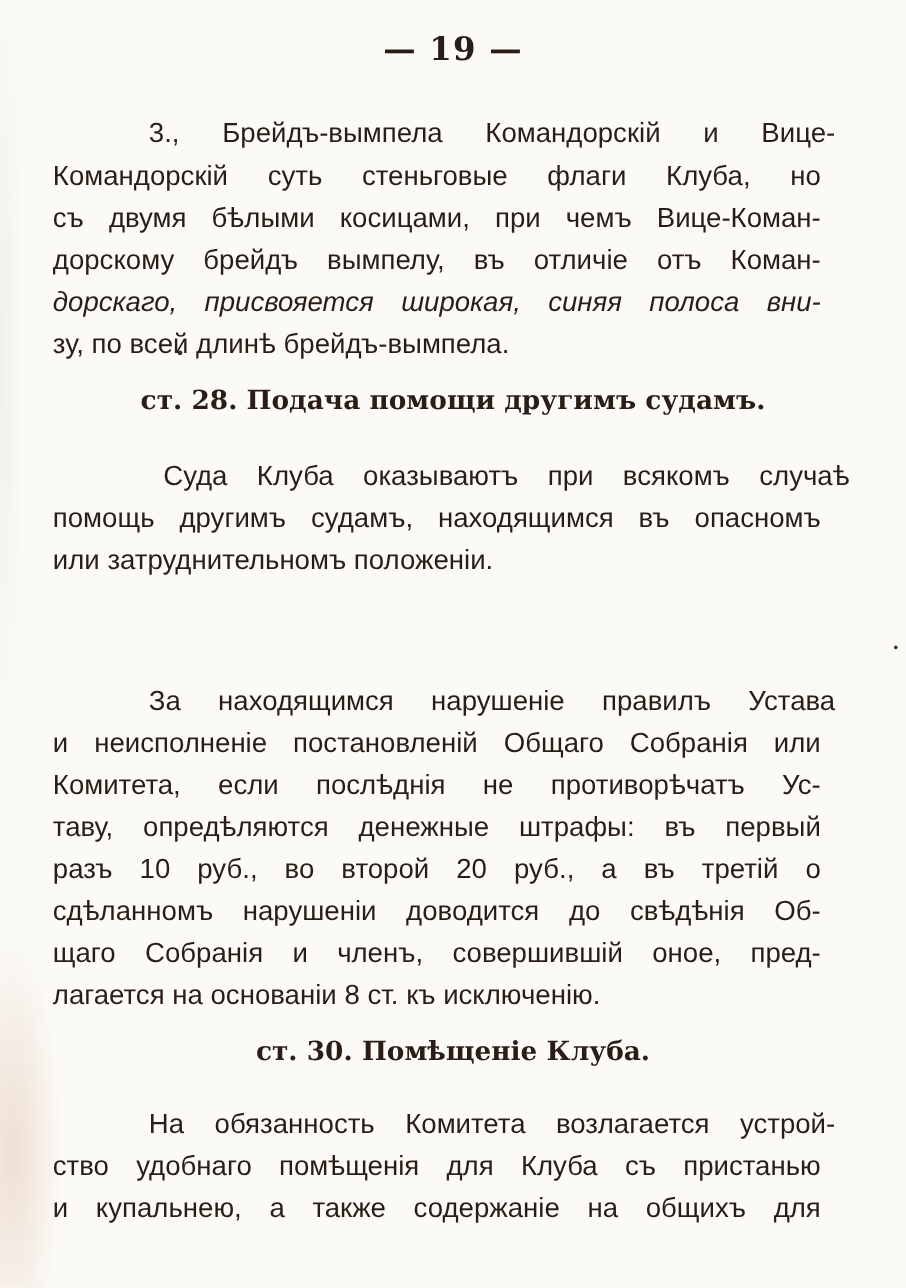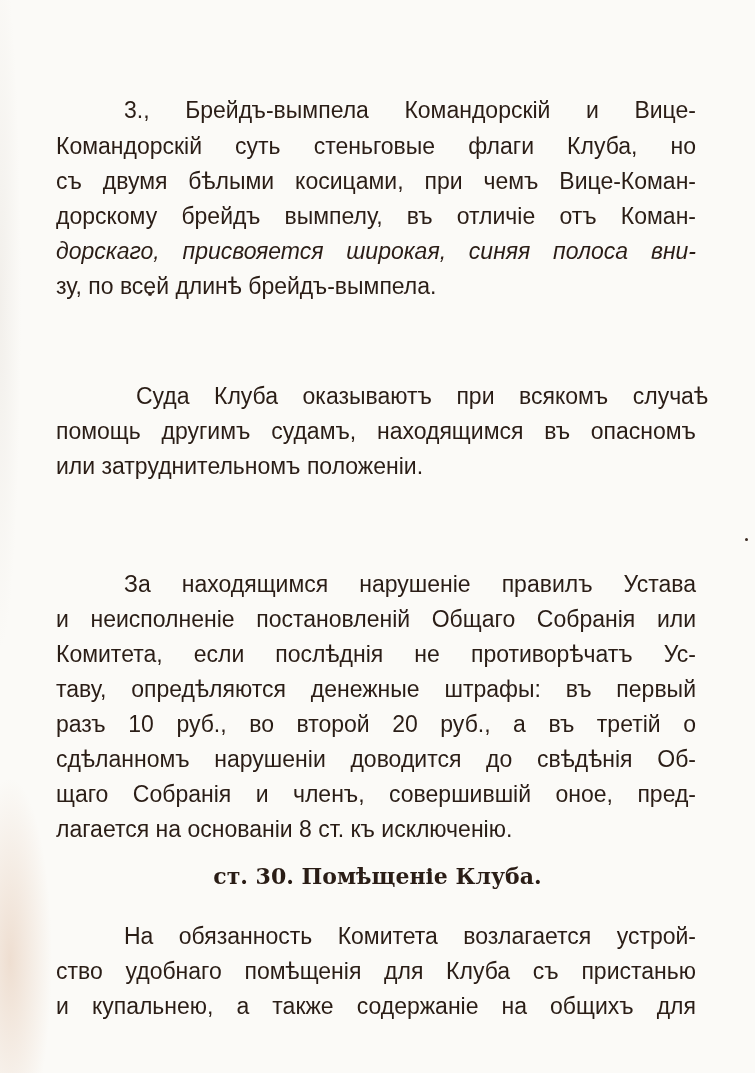--- a/index.html
+++ b/index.html
@@ -30,21 +30,21 @@
       left: 0; width: 755px;
       text-align: center;
       font-size: 27px;
       font-weight: bold;
       letter-spacing: 1px;
       color: #2a1d16;
       font-family: "DejaVu Serif", serif;
     }
     .line {
       position: absolute;
-      left: 56px;
+      left: 44px;
       width: 640px;
       height: 36px;
       font-size: 23px;
       line-height: 36px;
       white-space: nowrap;
       font-family: "Liberation Sans", "DejaVu Sans", sans-serif;
       font-stretch: condensed;
       transform-origin: left center;
       color: #2a1d16;
       text-align: justify;
@@ -69,32 +69,37 @@
       width: 4px; height: 4px;
       background: #3b2a22;
       border-radius: 50%;
     }
   </style>
 </head>
 <body>
 
 <div class="page">
 
+  <div class="page-number">— 19 —</div>
 
   <div>
     <div class="line indent" style="top: 92px;">3., Брейдъ-вымпела Командорскій и Вице-</div>
     <div class="line" style="top: 128px;">Командорскій суть стеньговые флаги Клуба, но</div>
     <div class="line" style="top: 163px;">съ двумя бѣлыми косицами, при чемъ Вице-Коман-</div>
     <div class="line" style="top: 198px;">дорскому брейдъ вымпелу, въ отличіе отъ Коман-</div>
     <div class="line" style="top: 233px; font-style: italic;">дорскаго, присвояется широкая, синяя полоса вни-</div>
     <div class="line last" style="top: 268px;">зу, по всей длинѣ брейдъ-вымпела.</div>
   </div>
 
   <div class="speck" style="left:148px; top:292px;"></div>
 
+  <div class="heading" style="top:316px;">
+    <span class="h-num">ст. 28.</span>
+    <span class="h-title">Подача помощи другимъ судамъ.</span>
+  </div>
 
   <div>
     <div class="line indent" style="top: 378px; margin-left: 12px;">Суда Клуба оказываютъ при всякомъ случаѣ</div>
     <div class="line" style="top: 413px;">помощь другимъ судамъ, находящимся въ опасномъ</div>
     <div class="line last" style="top: 448px;">или затруднительномъ положеніи.</div>
   </div>
 
 
   <div class="speck" style="left:745px; top:538px; width:3px; height:3px;"></div>
 

